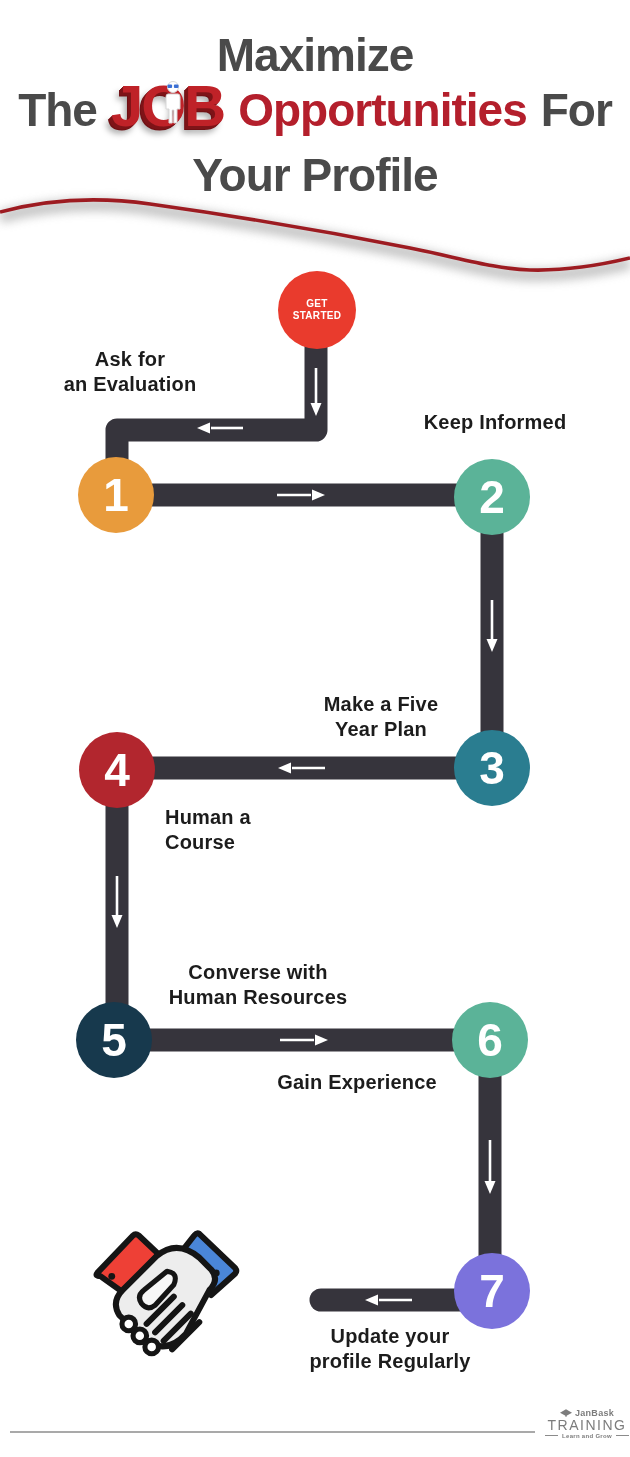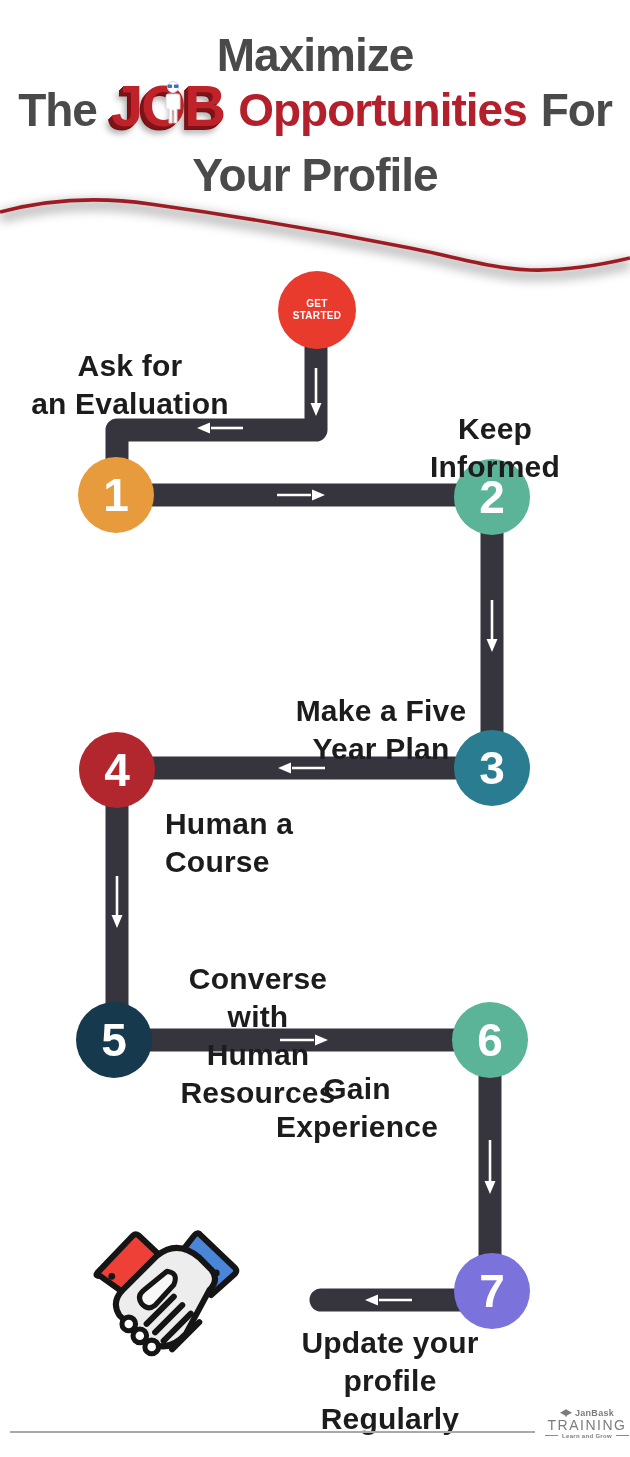--- a/index.html
+++ b/index.html
@@ -24,21 +24,21 @@
 
   
   #roads{position:absolute;left:0;top:0;}
 
   .node{position:absolute;width:76px;height:76px;border-radius:50%;display:flex;
         align-items:center;justify-content:center;color:#fff;font-size:46px;font-weight:700;}
   .start-node{position:absolute;width:78px;height:78px;border-radius:50%;display:flex;
         flex-direction:column;align-items:center;justify-content:center;color:#fff;
         font-size:10px;font-weight:700;line-height:1.25;letter-spacing:.3px;}
 
-  .lbl{position:absolute;font-weight:700;font-size:30px;color:#1c1c1c;line-height:1.27;
+  .lbl{position:absolute;font-weight:700;font-size:20px;color:#1c1c1c;line-height:1.27;
        text-align:center;letter-spacing:.2px;}
   .lbl span{display:block;}
   .lbl-left{text-align:left;}
 
   
   #footer-rule{position:absolute;left:10px;top:1431px;width:525px;height:2px;background:#a9a9a9;}
   #brand{position:absolute;left:545px;top:1408px;width:84px;color:#7c7c7c;text-align:center;}
   #brand .row1{display:flex;align-items:center;justify-content:center;gap:3px;
                font-size:9px;font-weight:700;letter-spacing:.3px;}
   #brand .row2{font-size:14px;font-weight:400;letter-spacing:1.5px;line-height:1.05;}

